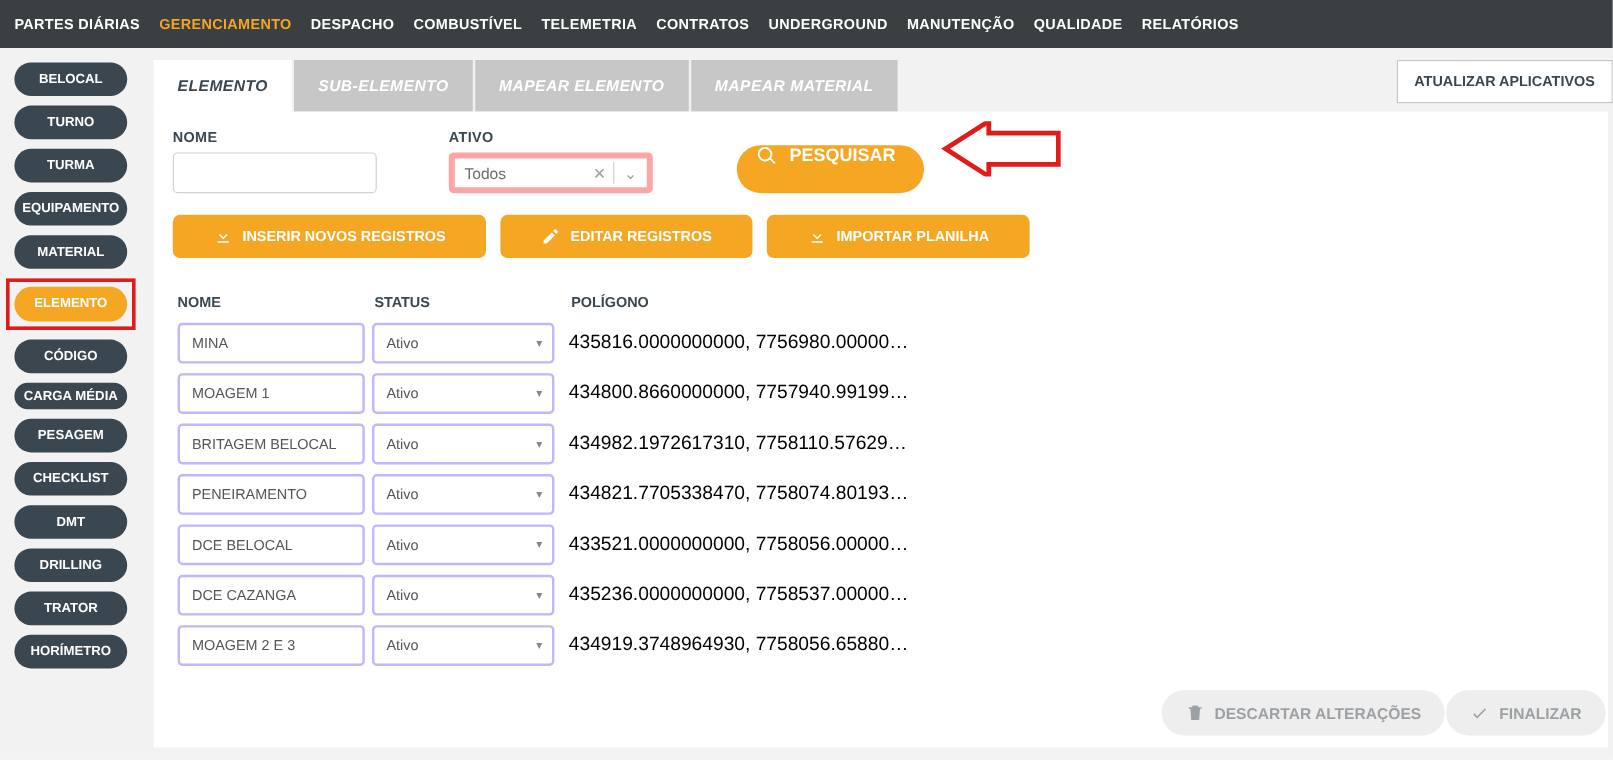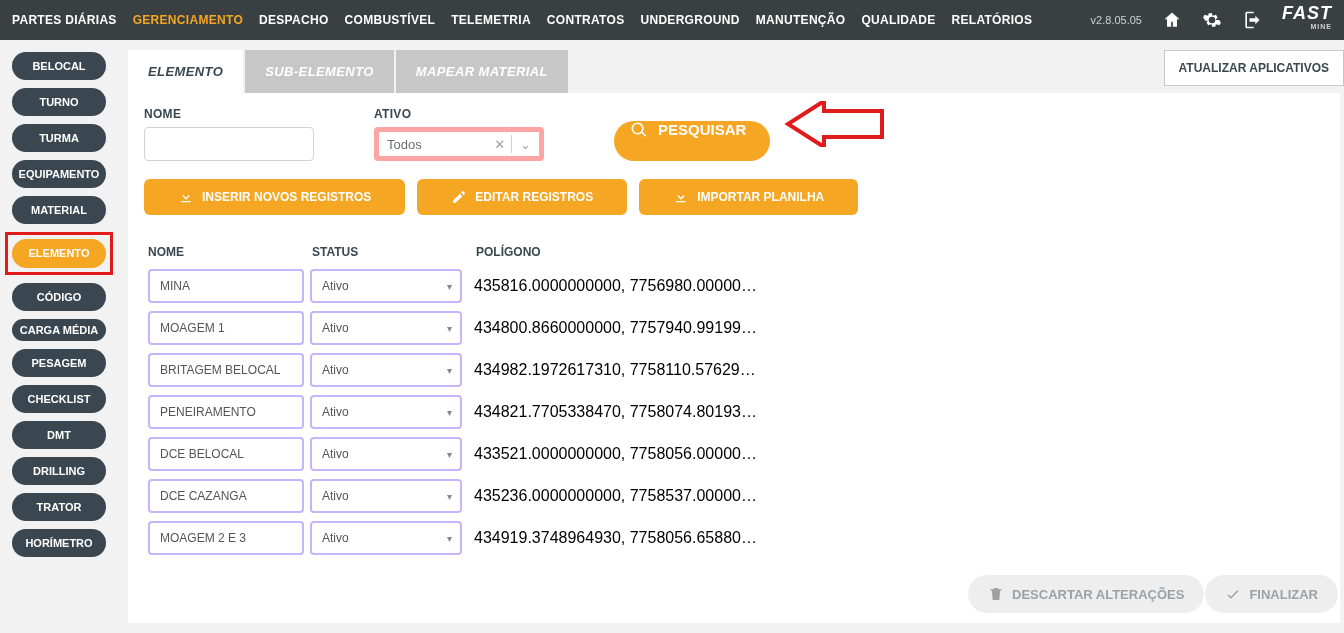--- a/index.html
+++ b/index.html
@@ -72,42 +72,20 @@
       <a>DESPACHO</a>
       <a>COMBUSTÍVEL</a>
       <a>TELEMETRIA</a>
       <a>CONTRATOS</a>
       <a>UNDERGROUND</a>
       <a>MANUTENÇÃO</a>
       <a>QUALIDADE</a>
       <a>RELATÓRIOS</a>
     </div>
   <div class="spacer"></div>
-  <div class="right">
-    <span class="version">v2.8.05.05</span>
-    <span class="tn-icon">
-      <svg viewBox="0 0 24 24">
-          <path d="M12 3l9 8h-3v9h-5v-6H11v6H6v-9H3z"></path>
-        </svg>
-    </span>
-    <span class="tn-icon">
-      <svg viewBox="0 0 24 24">
-          <path d="M12 8a4 4 0 100 8 4 4 0 000-8zm9 4a7 7 0 01-.1 1.2l2 1.6-2 3.4-2.4-.8a7 7 0 01-2 .1l-.4 2.5h-4l-.4-2.5a7 7 0 01-2-.1l-2.4.8-2-3.4 2-1.6A7 7 0 013 12a7 7 0 01.1-1.2l-2-1.6 2-3.4 2.4.8a7 7 0 012-.1L8 4h4l.4 2.5a7 7 0 012 .1l2.4-.8 2 3.4-2 1.6c.1.4.2.8.2 1.2z"></path>
-        </svg>
-    </span>
-    <span class="tn-icon">
-      <svg viewBox="0 0 24 24">
-          <path d="M14 2H6a2 2 0 00-2 2v16a2 2 0 002 2h8v-2H6V4h8V2zm2 5l5 5-5 5v-3H9v-4h7V7z"></path>
-        </svg>
-    </span>
-    <span class="logo">
-      <span>FAST</span>
-      <small>MINE</small>
-    </span>
-  </div>
 </div>
 
 <div class="layout">
 
   <div class="sidebar" id="sidebar">
       <button class="pill">BELOCAL</button>
       <button class="pill">TURNO</button>
       <button class="pill">TURMA</button>
       <button class="pill">EQUIPAMENTO</button>
       <button class="pill">MATERIAL</button>
@@ -120,20 +98,21 @@
       <button class="pill">DRILLING</button>
       <button class="pill">TRATOR</button>
       <button class="pill">HORÍMETRO</button>
     </div>
 
   <div class="main">
     <div class="tabs-row">
       <div class="tabs" id="tabs">
           <div class="tab active">ELEMENTO</div>
           <div class="tab">SUB-ELEMENTO</div>
+          <div class="tab">MAPEAR ELEMENTO</div>
           <div class="tab">MAPEAR MATERIAL</div>
         </div>
       <div class="update-btn-wrap">
         <button class="update-btn">ATUALIZAR APLICATIVOS</button>
       </div>
     </div>
 
     <div class="panel">
       <div class="filters" style="position:relative;">
         <div class="field">

